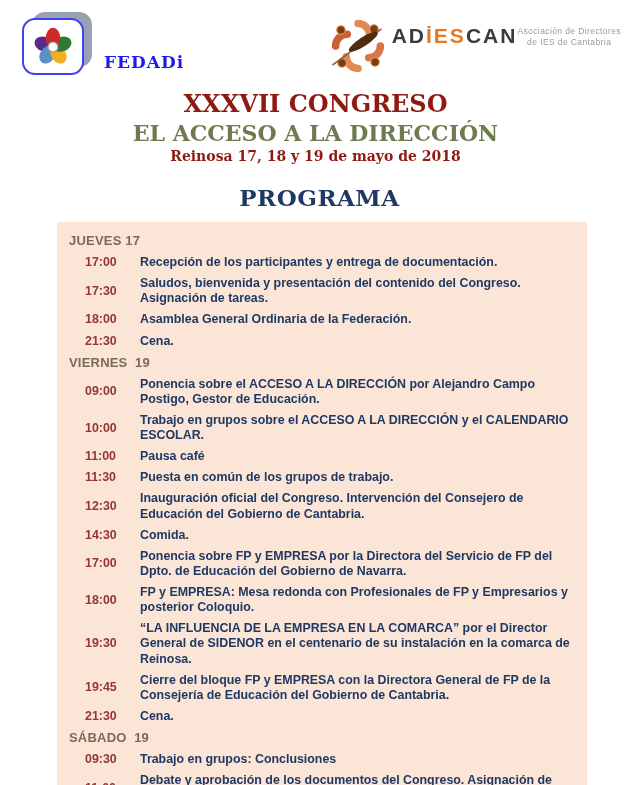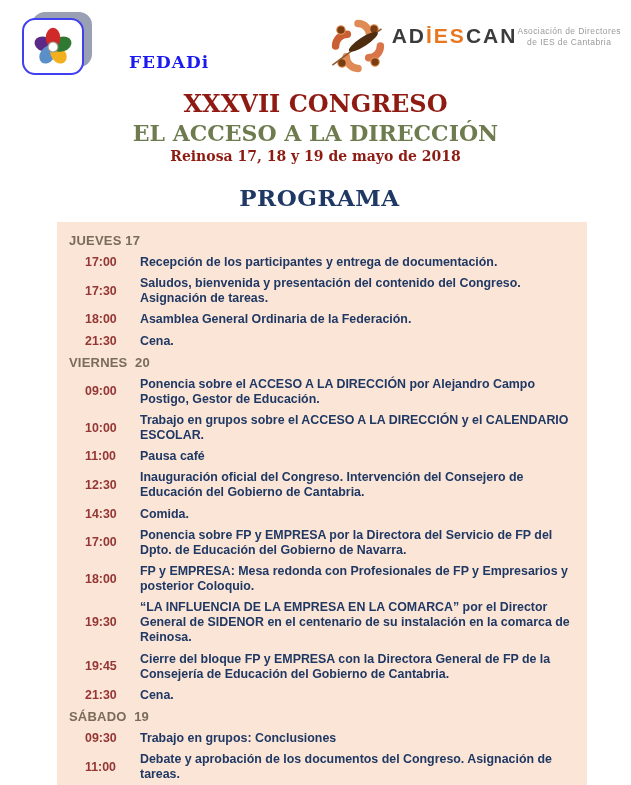--- a/index.html
+++ b/index.html
@@ -9,21 +9,21 @@
     background:#fff;
     overflow:hidden;
     font-family:"Liberation Sans", sans-serif;
   }
 
   
   .header{
     display:flex;justify-content:space-between;align-items:flex-start;
     padding:12px 10px 0 22px;height:68px;
   }
-  .fedadi{display:flex;align-items:flex-end;gap:25px;}
+  .fedadi{display:flex;align-items:flex-end;}
   .fedadi-box-wrap{position:relative;width:72px;height:62px;}
   .fedadi-shadow{
     position:absolute;left:10px;top:0;width:60px;height:55px;
     background:#9aa0b4;border-radius:13px;
   }
   .fedadi-box{
     position:absolute;left:0;top:6px;width:58px;height:53px;
     background:#fff;border:2px solid #4040f2;border-radius:13px;
     display:flex;align-items:center;justify-content:center;
   }
@@ -176,37 +176,41 @@
   </div>
 
   <div class="event-row">
     <div class="event-time">21:30</div>
     <div class="event-text">Cena.</div>
   </div>
 </div>
   </div>
 
   <div class="day">
-    <div class="day-label">VIERNES  20</div>
+    <div class="day-label">VIERNES  19</div>
     <div class="day-events">
   <div class="event-row">
     <div class="event-time">09:00</div>
     <div class="event-text">Ponencia sobre el ACCESO A LA DIRECCIÓN por Alejandro Campo Postigo, Gestor de Educación.</div>
   </div>
 
   <div class="event-row">
     <div class="event-time">10:00</div>
     <div class="event-text">Trabajo en grupos sobre el ACCESO A LA DIRECCIÓN y el CALENDARIO ESCOLAR.</div>
   </div>
 
   <div class="event-row">
     <div class="event-time">11:00</div>
     <div class="event-text">Pausa café</div>
   </div>
 
+  <div class="event-row">
+    <div class="event-time">11:30</div>
+    <div class="event-text">Puesta en común de los grupos de trabajo.</div>
+  </div>
 
   <div class="event-row">
     <div class="event-time">12:30</div>
     <div class="event-text">Inauguración oficial del Congreso. Intervención del Consejero de Educación del Gobierno de Cantabria.</div>
   </div>
 
   <div class="event-row">
     <div class="event-time">14:30</div>
     <div class="event-text">Comida.</div>
   </div>

